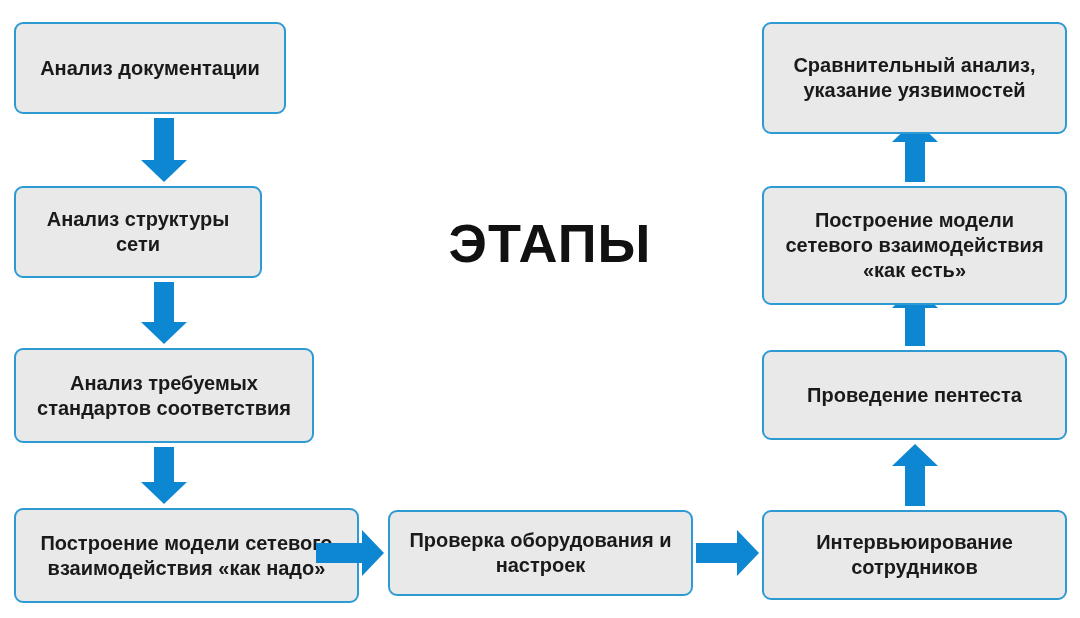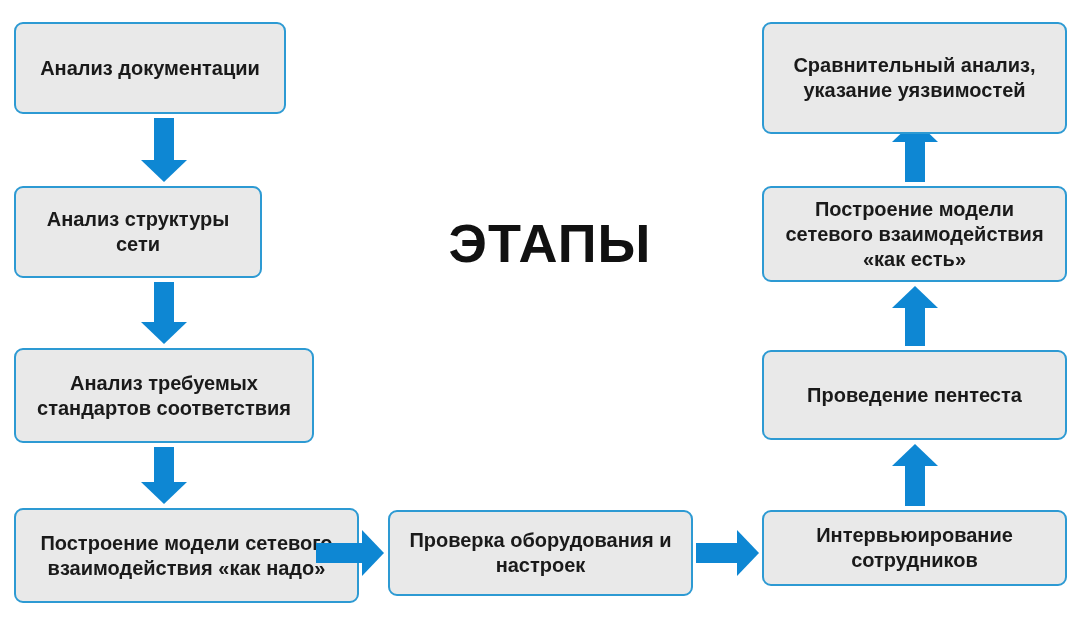--- a/index.html
+++ b/index.html
@@ -93,39 +93,39 @@
 
 <div class="box" style="left:388px;top:510px;width:305px;height:86px">
   <span>Проверка оборудования и настроек</span>
 </div>
 
 <div class="arrow h" style="left:696px;top:530px;width:63px">
   <div class="shaft-h"></div>
   <div class="head-right"></div>
 </div>
 
-<div class="box" style="left:762px;top:510px;width:305px;height:76px">
+<div class="box" style="left:762px;top:510px;width:305px;height:90px">
   <span>Интервьюирование сотрудников</span>
 </div>
 
 <div class="arrow v" style="left:892px;top:444px;height:62px">
   <div class="head-up"></div>
   <div class="shaft-v"></div>
 </div>
 
 <div class="box" style="left:762px;top:350px;width:305px;height:90px">
   <span>Проведение пентеста</span>
 </div>
 
 <div class="arrow v" style="left:892px;top:286px;height:60px">
   <div class="head-up"></div>
   <div class="shaft-v"></div>
 </div>
 
-<div class="box" style="left:762px;top:186px;width:305px;height:96px">
+<div class="box" style="left:762px;top:186px;width:305px;height:119px">
   <span>Построение модели сетевого взаимодействия «как есть»</span>
 </div>
 
 <div class="arrow v" style="left:892px;top:120px;height:62px">
   <div class="head-up"></div>
   <div class="shaft-v"></div>
 </div>
 
 <div class="box" style="left:762px;top:22px;width:305px;height:112px">
   <span>Сравнительный анализ, указание уязвимостей</span>

